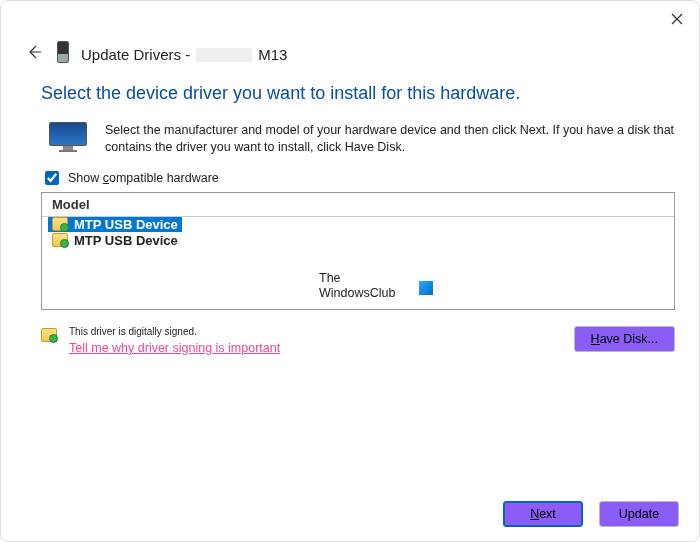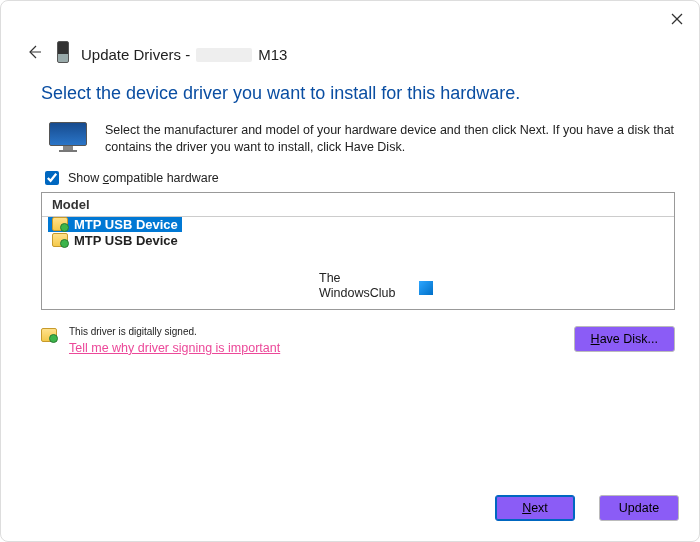--- a/index.html
+++ b/index.html
@@ -206,24 +206,24 @@
     cursor: pointer;
     min-width: 80px;
     text-align: center;
   }
   .btn.primary {
     border-color: #0067c0;
     box-shadow: inset 0 0 0 1px #0067c0;
   }
   .footer {
     position: absolute;
-    bottom: 20px;
+    bottom: 14px;
     right: 20px;
     display: flex;
-    gap: 24px;
+    gap: 16px;
   }
   .watermark {
     position: absolute;
     top: 270px;
     left: 318px;
     font-size: 12.5px;
     color: #222;
     line-height: 1.2;
     display: flex;
     align-items: center;

